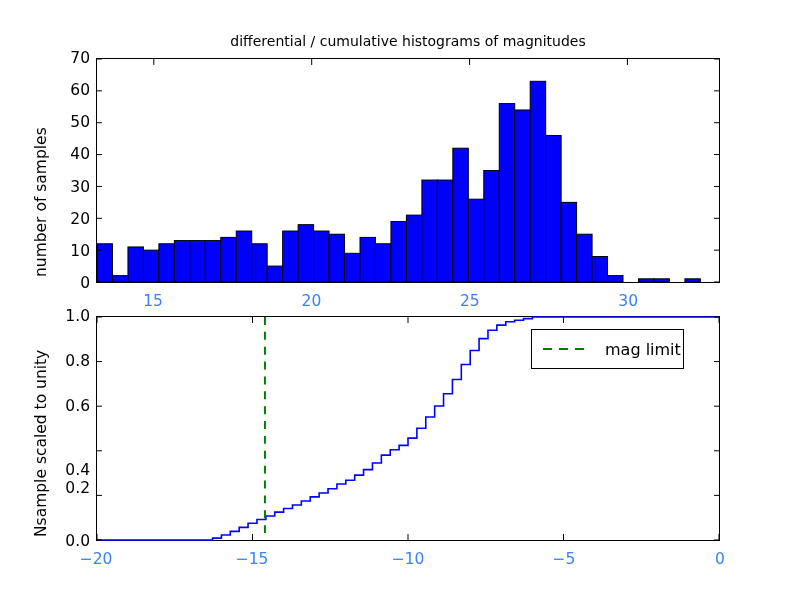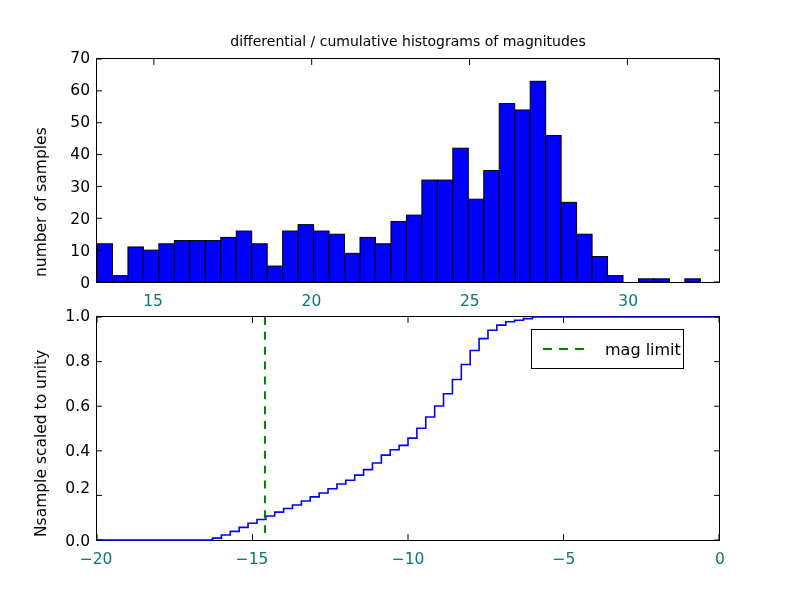--- a/index.html
+++ b/index.html
@@ -87,21 +87,21 @@
     text-align: right;
     font-size: 15.5px;
     color: #000000;
     transform: translateY(-50%);
     white-space: nowrap;
   }
   .xtick-label {
     position: absolute;
     text-align: center;
     font-size: 15.5px;
-    color: #0f766e;
+    color: #3b82f6;
     transform: translateX(-50%);
     white-space: nowrap;
   }
   .legend-box {
     position: absolute;
     left: 531px;
     top: 329px;
     width: 153px;
     height: 40px;
     background: #ffffff;
@@ -232,21 +232,21 @@
       <div class="ytick-label" style="left: 50px; top: 154.429px; width: 40px;">40</div>
       <div class="ytick-label" style="left: 50px; top: 122.286px; width: 40px;">50</div>
       <div class="ytick-label" style="left: 50px; top: 90.1429px; width: 40px; text-align: right;">60</div>
       <div class="ytick-label" style="left: 50px; top: 58px; width: 40px;">70</div>
       <div class="xtick-label" style="left: 153.015px; top: 292px;">15</div>
       <div class="xtick-label" style="left: 311.391px; top: 292px;">20</div>
       <div class="xtick-label" style="left: 469.766px; top: 292px;">25</div>
       <div class="xtick-label" style="left: 628.142px; top: 292px;">30</div>
       <div class="ytick-label" style="left: 44px; top: 541px; width: 46px;">0.0</div>
       <div class="ytick-label" style="left: 44px; top: 488px; width: 46px;">0.2</div>
-      <div class="ytick-label" style="left: 44px; top: 451px; width: 46px;">0.4</div>
+      <div class="ytick-label" style="left: 44px; top: 470px; width: 46px;">0.4</div>
       <div class="ytick-label" style="left: 44px; top: 406px; width: 46px;">0.6</div>
       <div class="ytick-label" style="left: 44px; top: 361px; width: 46px;">0.8</div>
       <div class="ytick-label" style="left: 44px; top: 316px; width: 46px;">1.0</div>
       <div class="xtick-label" style="left: 96px; top: 550px;">−20</div>
       <div class="xtick-label" style="left: 252px; top: 550px;">−15</div>
       <div class="xtick-label" style="left: 408px; top: 550px;">−10</div>
       <div class="xtick-label" style="left: 564px; top: 550px;">−5</div>
       <div class="xtick-label" style="left: 720px; top: 550px;">0</div>
     </div>
 

